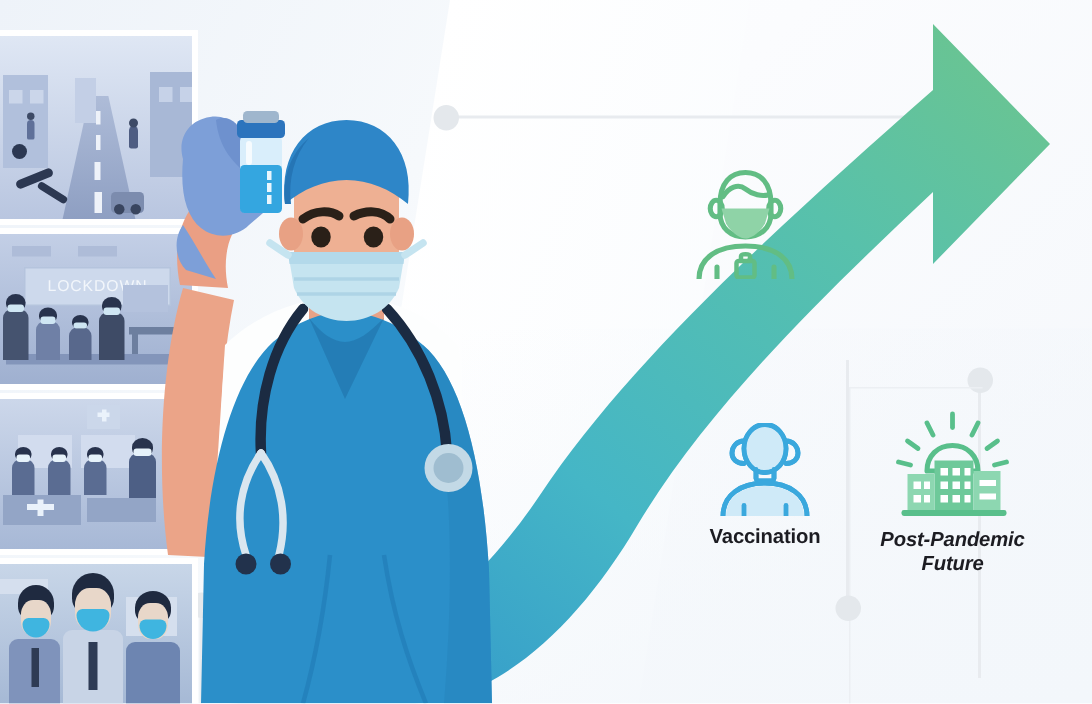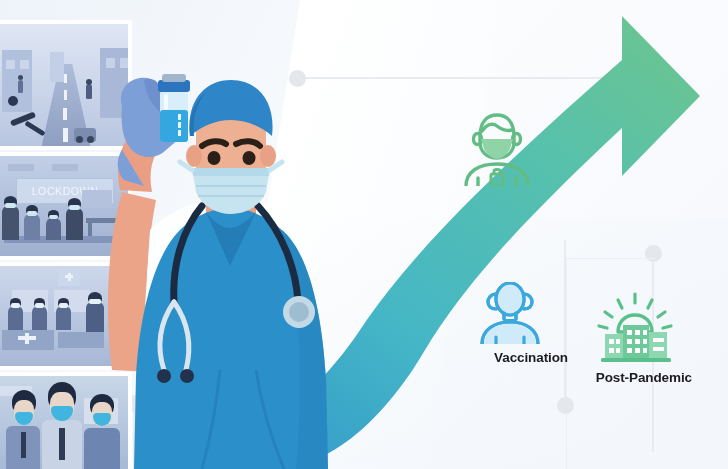--- a/index.html
+++ b/index.html
@@ -52,21 +52,21 @@
 
   
   .arrow-wrap{left:0;top:0;width:728px;height:469px;pointer-events:none;}
 
   
   .doc{left:60px;top:40px;width:330px;height:429px;}
 
   
   .icon-node{position:absolute;display:flex;flex-direction:column;align-items:center;}
   .node-label{font-weight:700;font-size:13.5px;line-height:1.18;color:#1c1c22;
-    text-align:right;letter-spacing:-.1px;margin-top:6px;}
+    text-align:center;letter-spacing:-.1px;margin-top:6px;}
 
   .frame-box{position:absolute;border:1px solid #eceff3;border-right:none;border-bottom:none;}
 </style>
 </head>
 <body>
 
 <div id="stage">
 
   <div class="abs bg-wedge-1"></div>
   <div class="abs bg-wedge-2"></div>
@@ -325,21 +325,21 @@
         <path d="M8 62 C8 48, 20 40, 36 40 C52 40, 64 48, 64 62"></path>
         <path d="M22 55 L22 62"></path>
           <path d="M50 55 L50 62"></path>
       </g>
     </svg>
     <div class="node-label" style="width:116px;">
       <div>Vaccination</div>
     </div>
   </div>
 
-  <div class="icon-node" style="left:578px;top:292px;width:114px;">
+  <div class="icon-node" style="left:578px;top:274px;width:114px;font-style:italic;">
     <svg width="84" height="72" viewBox="0 0 84 72">
       <g stroke="#59bf8b" stroke-width="3.2" stroke-linecap="round" fill="none">
         <path d="M42 2 L42 11"></path>
         <path d="M25 8 L29 16"></path>
           <path d="M59 8 L55 16"></path>
         <path d="M12 20 L19 25"></path>
           <path d="M72 20 L65 25"></path>
         <path d="M6 34 L14 36"></path>
           <path d="M78 34 L70 36"></path>
       </g>
@@ -361,16 +361,17 @@
           <rect x="23" y="47" width="4" height="5"></rect>
         <rect x="16" y="56" width="5" height="5"></rect>
           <rect x="23" y="56" width="4" height="5"></rect>
         <rect x="60" y="46" width="11" height="4"></rect>
         <rect x="60" y="55" width="11" height="4"></rect>
       </g>
       <rect x="8" y="66" width="70" height="4" rx="1.6" fill="#59bf8b"></rect>
     </svg>
     <div class="node-label" style="width:114px;">
       <div>Post-Pandemic</div>
+      <div>Future</div>
     </div>
   </div>
 
 </div>
 
 </body></html>

